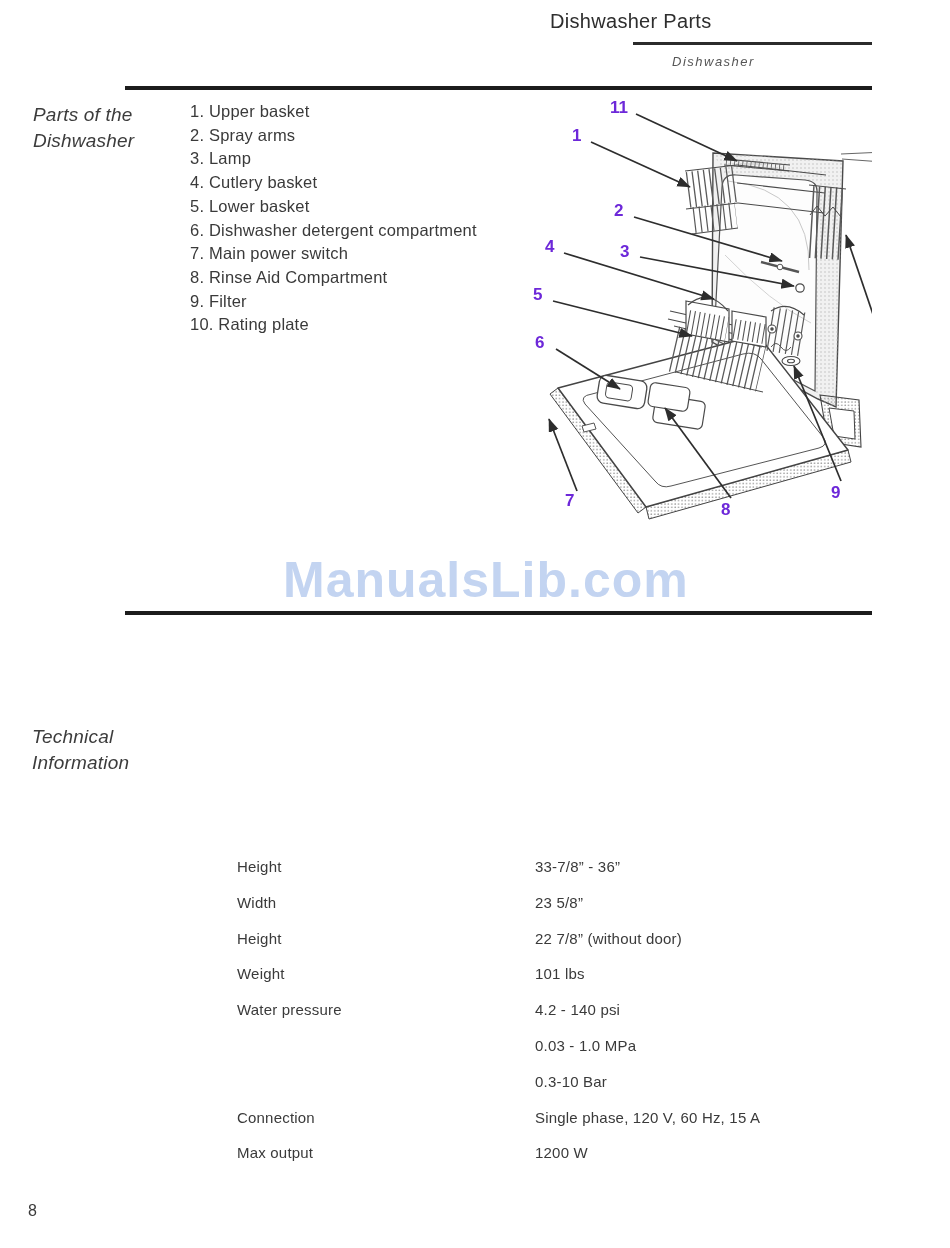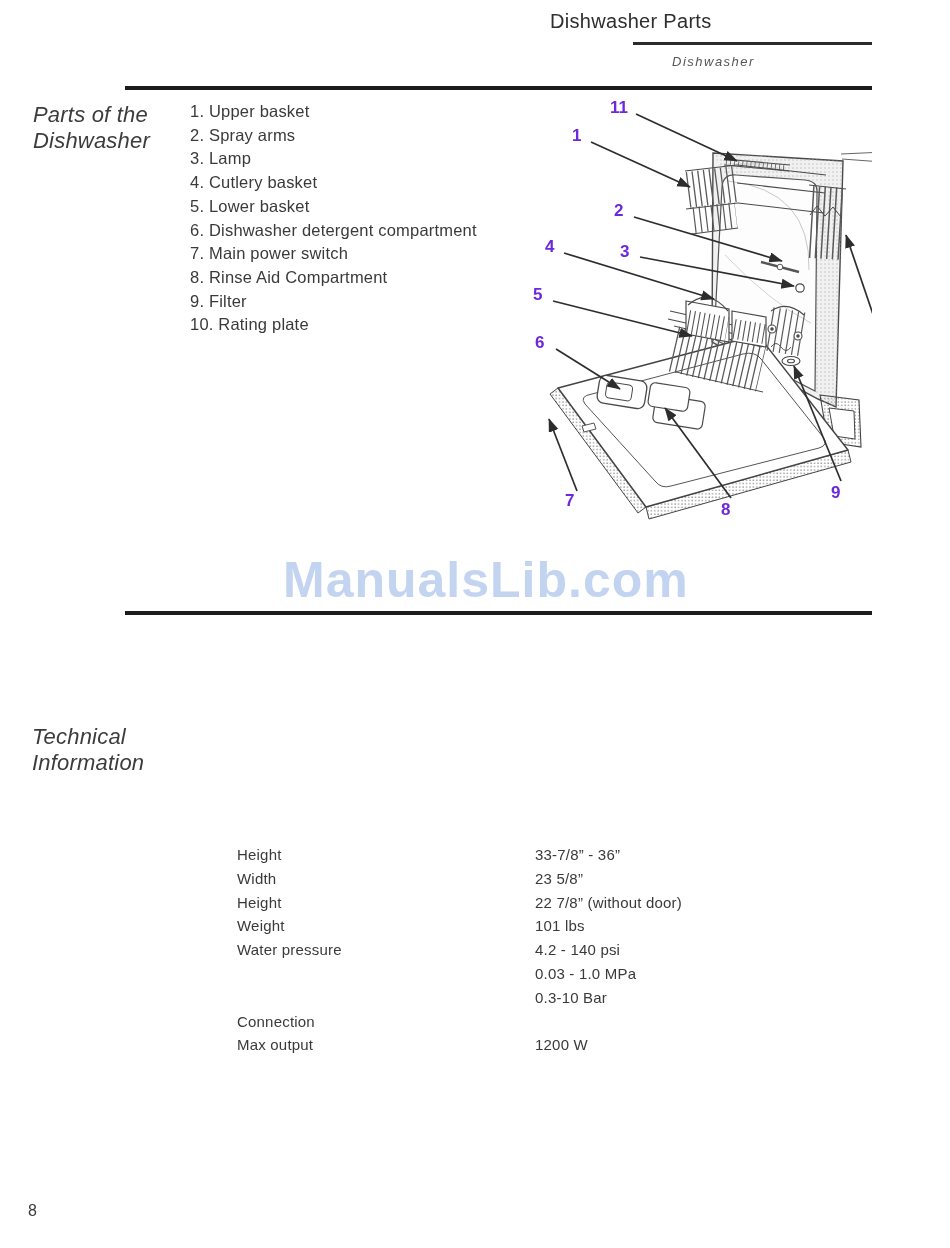--- a/index.html
+++ b/index.html
@@ -13,37 +13,37 @@
   }
   .title-underline{position:absolute;left:633px;top:42px;width:290px;height:2.5px;background:#2b2b2b;}
   .subtitle{
     position:absolute;left:672px;top:54px;font-size:13px;font-style:italic;
     letter-spacing:1.5px;color:#555;
   }
   .rule{position:absolute;left:125px;width:800px;height:4px;background:#1c1c1c;}
   .rule-top{top:86px;}
   .rule-mid{top:611px;}
   .section-heading{
-    position:absolute;font-style:italic;font-size:22px;line-height:25.5px;
+    position:absolute;font-style:italic;font-size:19px;line-height:25.5px;
     color:#3c3c3c;letter-spacing:.2px;
   }
   .parts-heading{left:33px;top:102px;width:140px;}
   .tech-heading{left:32px;top:708px;width:140px;margin-top:16px;}
   .parts-list{position:absolute;left:190px;top:100px;font-size:16.5px;line-height:23.7px;color:#3a3a3a;letter-spacing:.2px;}
   .diagram{position:absolute;left:528px;top:95px;width:422px;height:440px;}
   .diagram svg{position:absolute;left:0;top:0;}
   .callout{
     position:absolute;font-size:17px;font-weight:600;color:#6d28d9;line-height:1;
   }
   .watermark{
     position:absolute;left:283px;top:551px;font-size:50px;font-weight:bold;
     letter-spacing:1px;color:#c3d4f1;white-space:nowrap;
   }
   .specs{position:absolute;left:237px;top:843px;font-size:15px;line-height:23.8px;color:#3a3a3a;letter-spacing:.2px;}
-  .spec-row{display:flex;}
+  .spec-row{display:flex;margin-top:12px;}
   .spec-label{width:298px;flex:0 0 298px;}
   .spec-value{white-space:nowrap;}
   .page-number{position:absolute;left:28px;top:1202px;font-size:16px;color:#3a3a3a;}
 </style>
 </head>
 <body>
 
 <div class="page">
 
   <div class="title">Dishwasher Parts</div>
@@ -224,20 +224,21 @@
     <div class="spec-row">
       <span class="spec-label"></span>
       <span class="spec-value">0.03 - 1.0 MPa</span>
     </div>
     <div class="spec-row">
       <span class="spec-label"></span>
       <span class="spec-value">0.3-10 Bar</span>
     </div>
     <div class="spec-row">
       <span class="spec-label">Connection</span>
+      <span class="spec-value">Single phase, 120 V, 60 Hz, 15 A</span>
     </div>
     <div class="spec-row">
       <span class="spec-label">Max output</span>
       <span class="spec-value">1200 W</span>
     </div>
   </div>
 
   <div class="page-number">8</div>
 
 </div>

